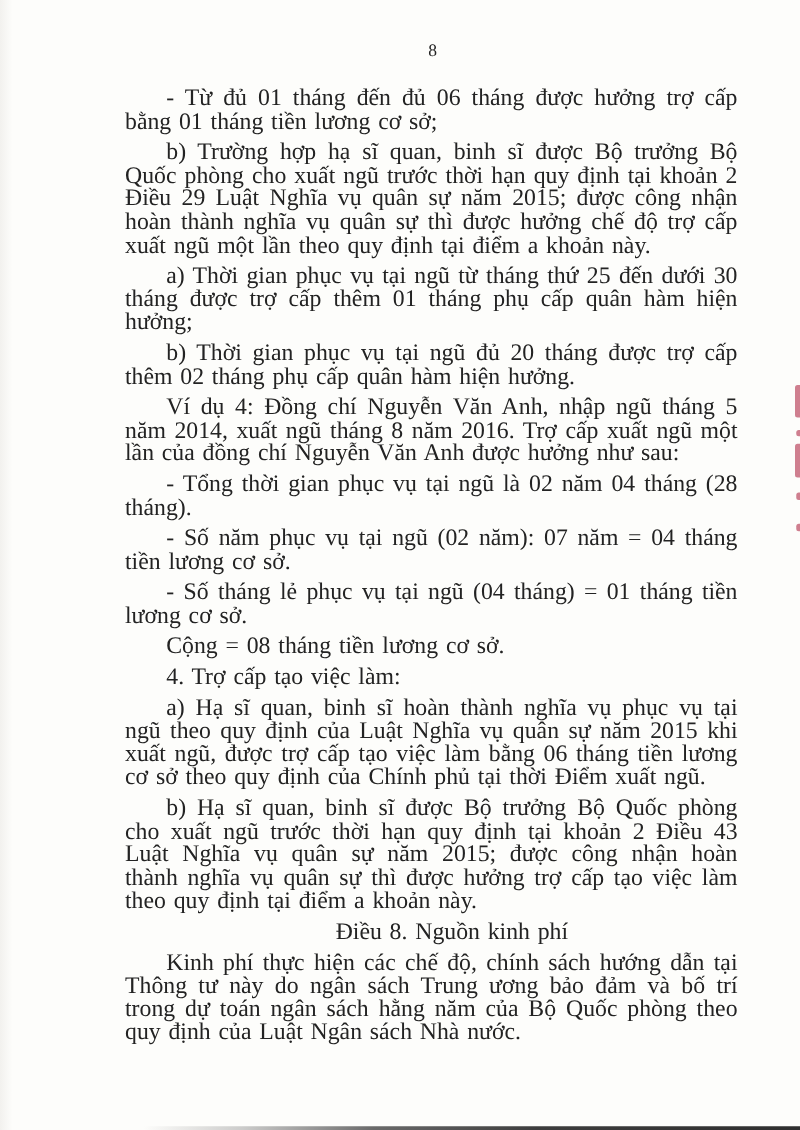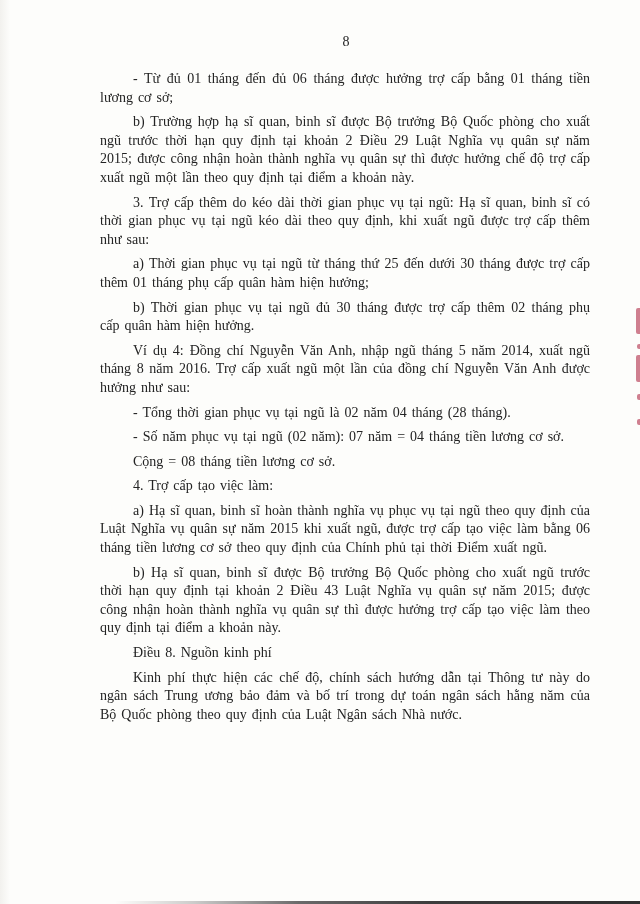--- a/index.html
+++ b/index.html
@@ -23,29 +23,29 @@
     font-size: 14px;
     line-height: 16px;
     transform: translateX(26px);
   }
   .document-body {
     margin: 20px 50px 0 100px;
     width: 490px;
   }
   .para {
     margin: 0 0 6px 0;
-    font-size: 14px;
+    font-size: 19px;
     line-height: 18.6px;
     text-align: justify;
     text-indent: 33px;
     word-spacing: 1.5px;
   }
   .para.heading {
     font-weight: bold;
-    text-align: left;
+    text-align: center;
   }
   .para b {
     font-weight: normal;
   }
   
   .red-mark {
     position: absolute;
     right: 0;
     width: 4px;
     background: #c0566c;
@@ -76,26 +76,26 @@
 </head>
 <body>
 
 <div class="page">
 
   <div class="page-number">8</div>
 
   <div class="document-body">
       <p class="para">- Từ đủ 01 tháng đến đủ 06 tháng được hưởng trợ cấp bằng 01 tháng tiền lương cơ sở;</p>
       <p class="para">b) Trường hợp hạ sĩ quan, binh sĩ được Bộ trưởng Bộ Quốc phòng cho xuất ngũ trước thời hạn quy định tại khoản 2 Điều 29 Luật Nghĩa vụ quân sự năm 2015; được công nhận hoàn thành nghĩa vụ quân sự thì được hưởng chế độ trợ cấp xuất ngũ một lần theo quy định tại điểm a khoản này.</p>
-      <p class="para">3. Trợ cấp thêm do kéo dài thời gian phục vụ tại ngũ: Hạ sĩ quan, binh sĩ có thời gian phục vụ tại ngũ kéo dài theo quy định, khi xuất ngũ được trợ cấp thêm như sau:</p>
       <p class="para">a) Thời gian phục vụ tại ngũ từ tháng thứ 25 đến dưới 30 tháng được trợ cấp thêm 01 tháng phụ cấp quân hàm hiện hưởng;</p>
-      <p class="para">b) Thời gian phục vụ tại ngũ đủ 30 tháng được trợ cấp thêm 02 tháng phụ cấp quân hàm hiện hưởng.</p>
+      <p class="para">b) Thời gian phục vụ tại ngũ đủ 20 tháng được trợ cấp thêm 02 tháng phụ cấp quân hàm hiện hưởng.</p>
       <p class="para"><b>Ví dụ 4:</b> Đồng chí Nguyễn Văn Anh, nhập ngũ tháng 5 năm 2014, xuất ngũ tháng 8 năm 2016. Trợ cấp xuất ngũ một lần của đồng chí Nguyễn Văn Anh được hưởng như sau:</p>
       <p class="para">- Tổng thời gian phục vụ tại ngũ là 02 năm 04 tháng (28 tháng).</p>
       <p class="para">- Số năm phục vụ tại ngũ (02 năm): 07 năm = 04 tháng tiền lương cơ sở.</p>
+      <p class="para">- Số tháng lẻ phục vụ tại ngũ (04 tháng) = 01 tháng tiền lương cơ sở.</p>
       <p class="para">Cộng = 08 tháng tiền lương cơ sở.</p>
       <p class="para">4. Trợ cấp tạo việc làm:</p>
       <p class="para">a) Hạ sĩ quan, binh sĩ hoàn thành nghĩa vụ phục vụ tại ngũ theo quy định của Luật Nghĩa vụ quân sự năm 2015 khi xuất ngũ, được trợ cấp tạo việc làm bằng 06 tháng tiền lương cơ sở theo quy định của Chính phủ tại thời Điểm xuất ngũ.</p>
       <p class="para">b) Hạ sĩ quan, binh sĩ được Bộ trưởng Bộ Quốc phòng cho xuất ngũ trước thời hạn quy định tại khoản 2 Điều 43 Luật Nghĩa vụ quân sự năm 2015; được công nhận hoàn thành nghĩa vụ quân sự thì được hưởng trợ cấp tạo việc làm theo quy định tại điểm a khoản này.</p>
       <p class="para heading"><b>Điều 8. Nguồn kinh phí</b></p>
       <p class="para">Kinh phí thực hiện các chế độ, chính sách hướng dẫn tại Thông tư này do ngân sách Trung ương bảo đảm và bố trí trong dự toán ngân sách hằng năm của Bộ Quốc phòng theo quy định của Luật Ngân sách Nhà nước.</p>
     </div>
 
   <div class="red-mark m1"></div>
   <div class="red-mark m2"></div>

